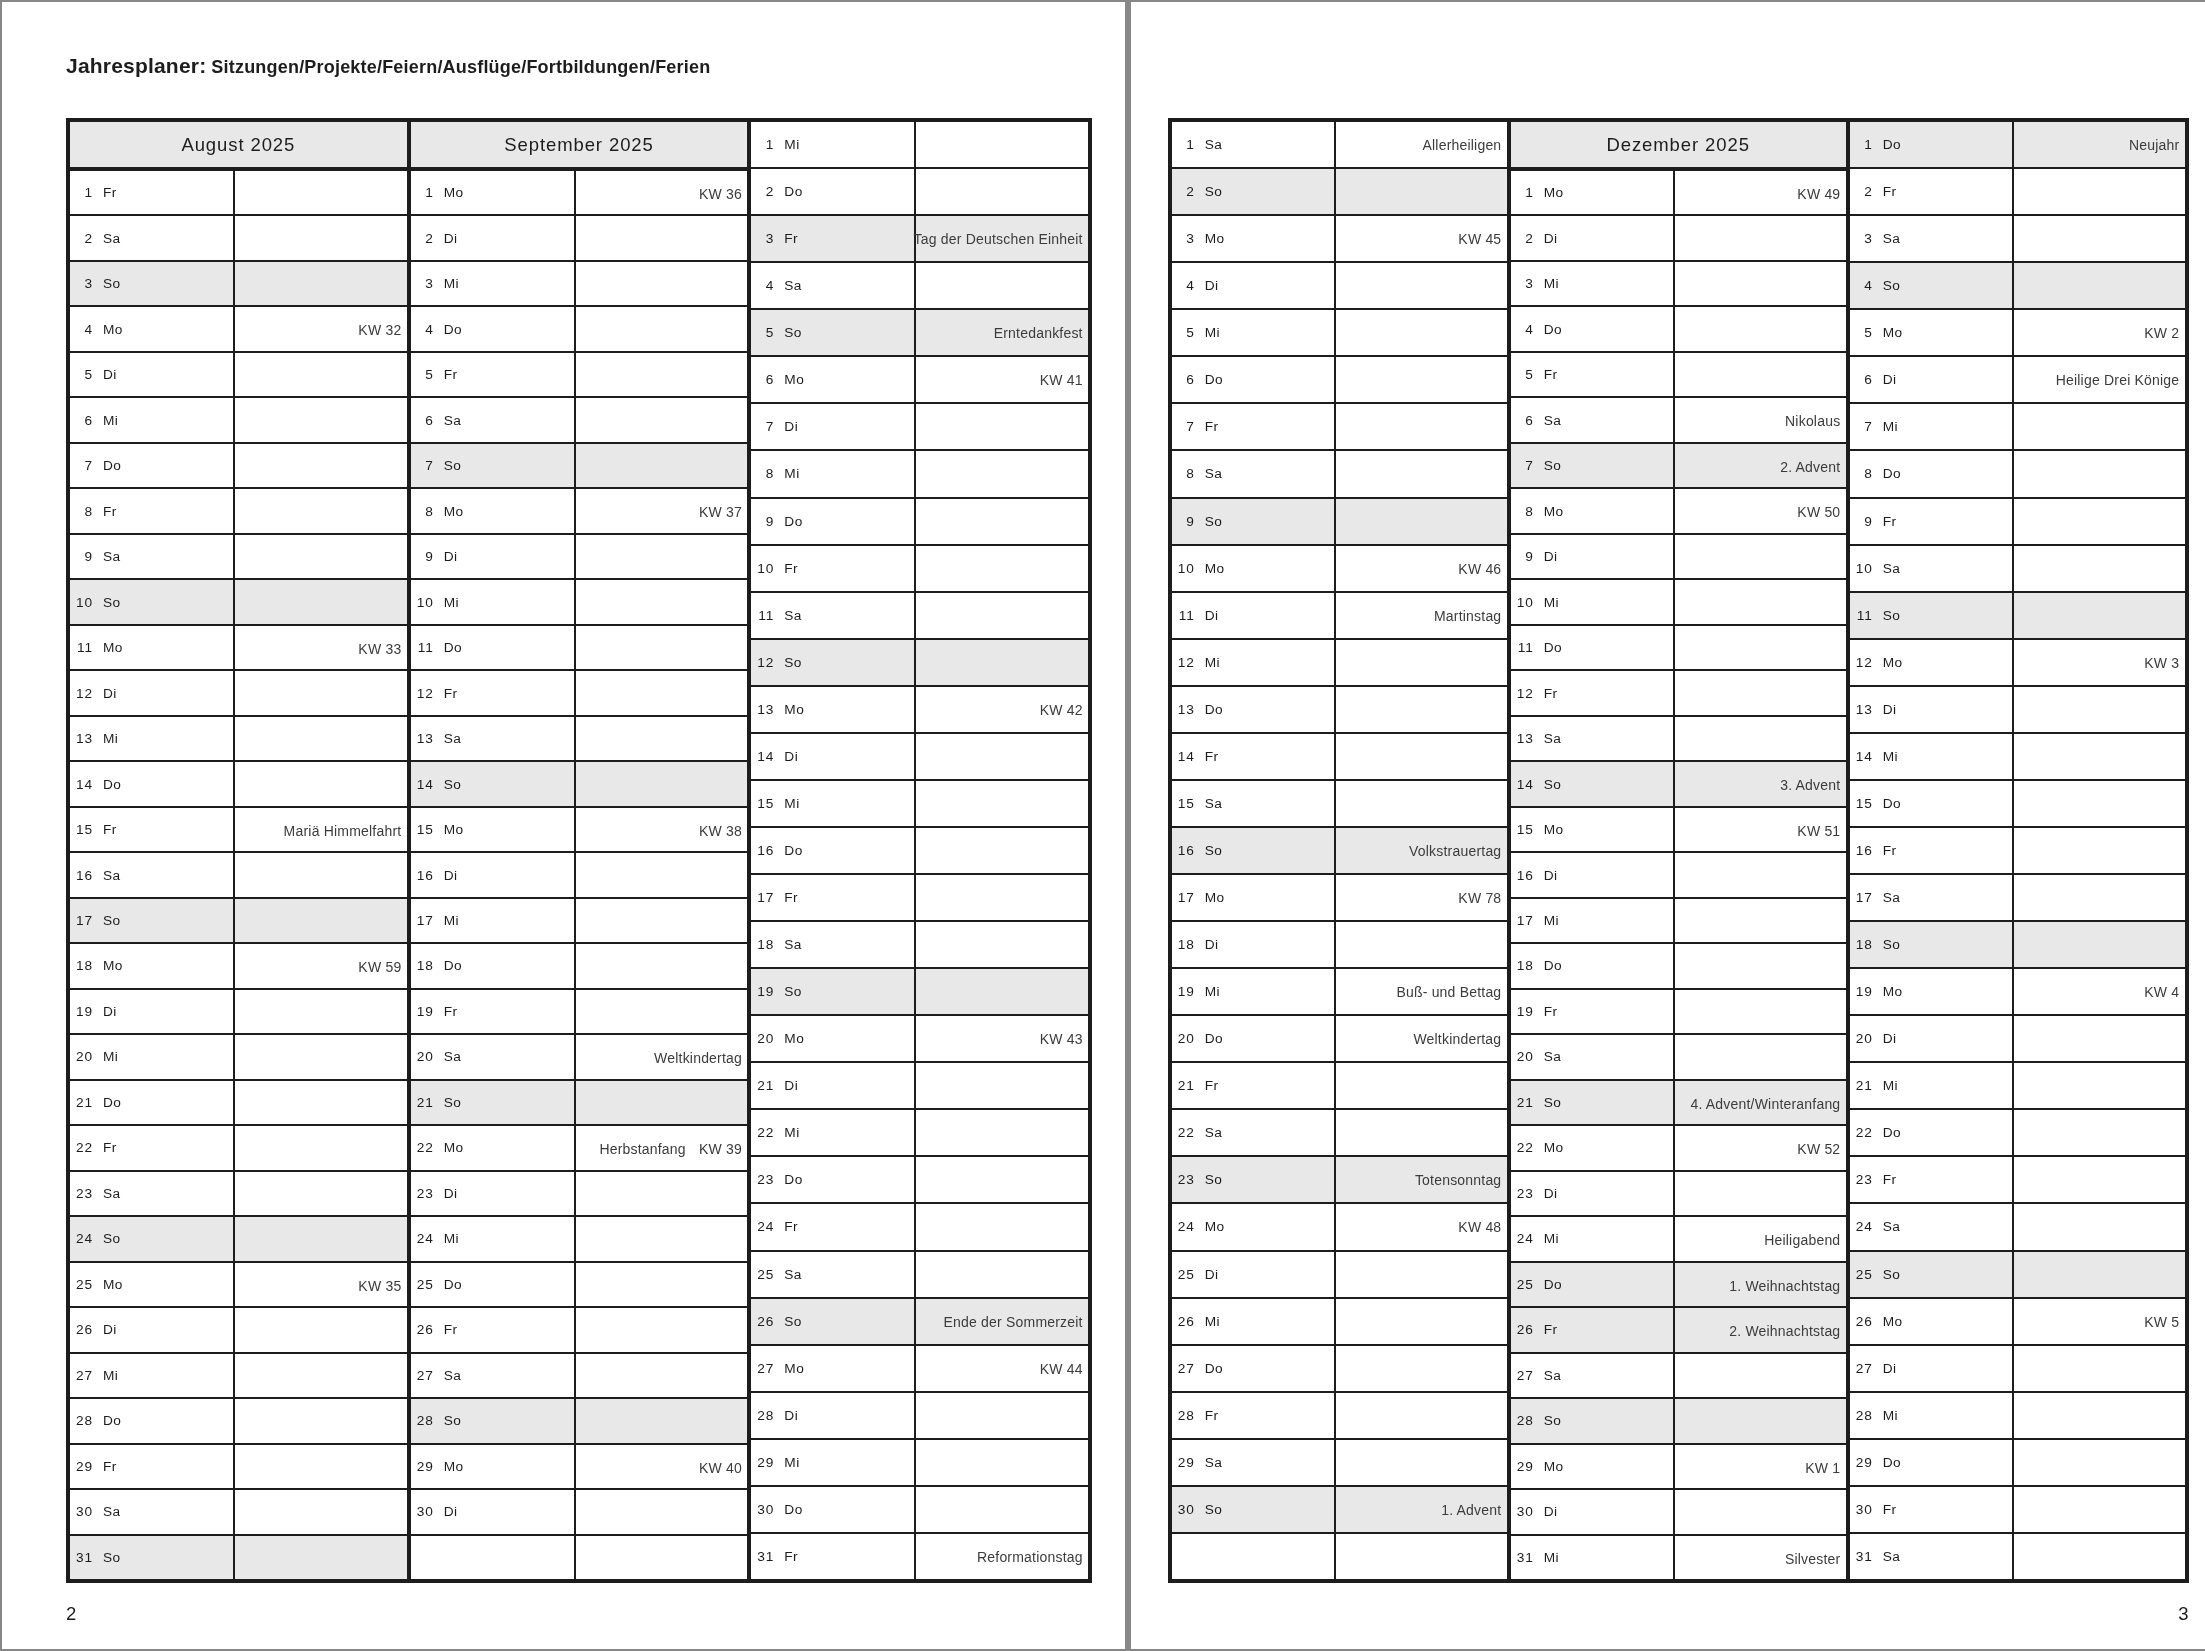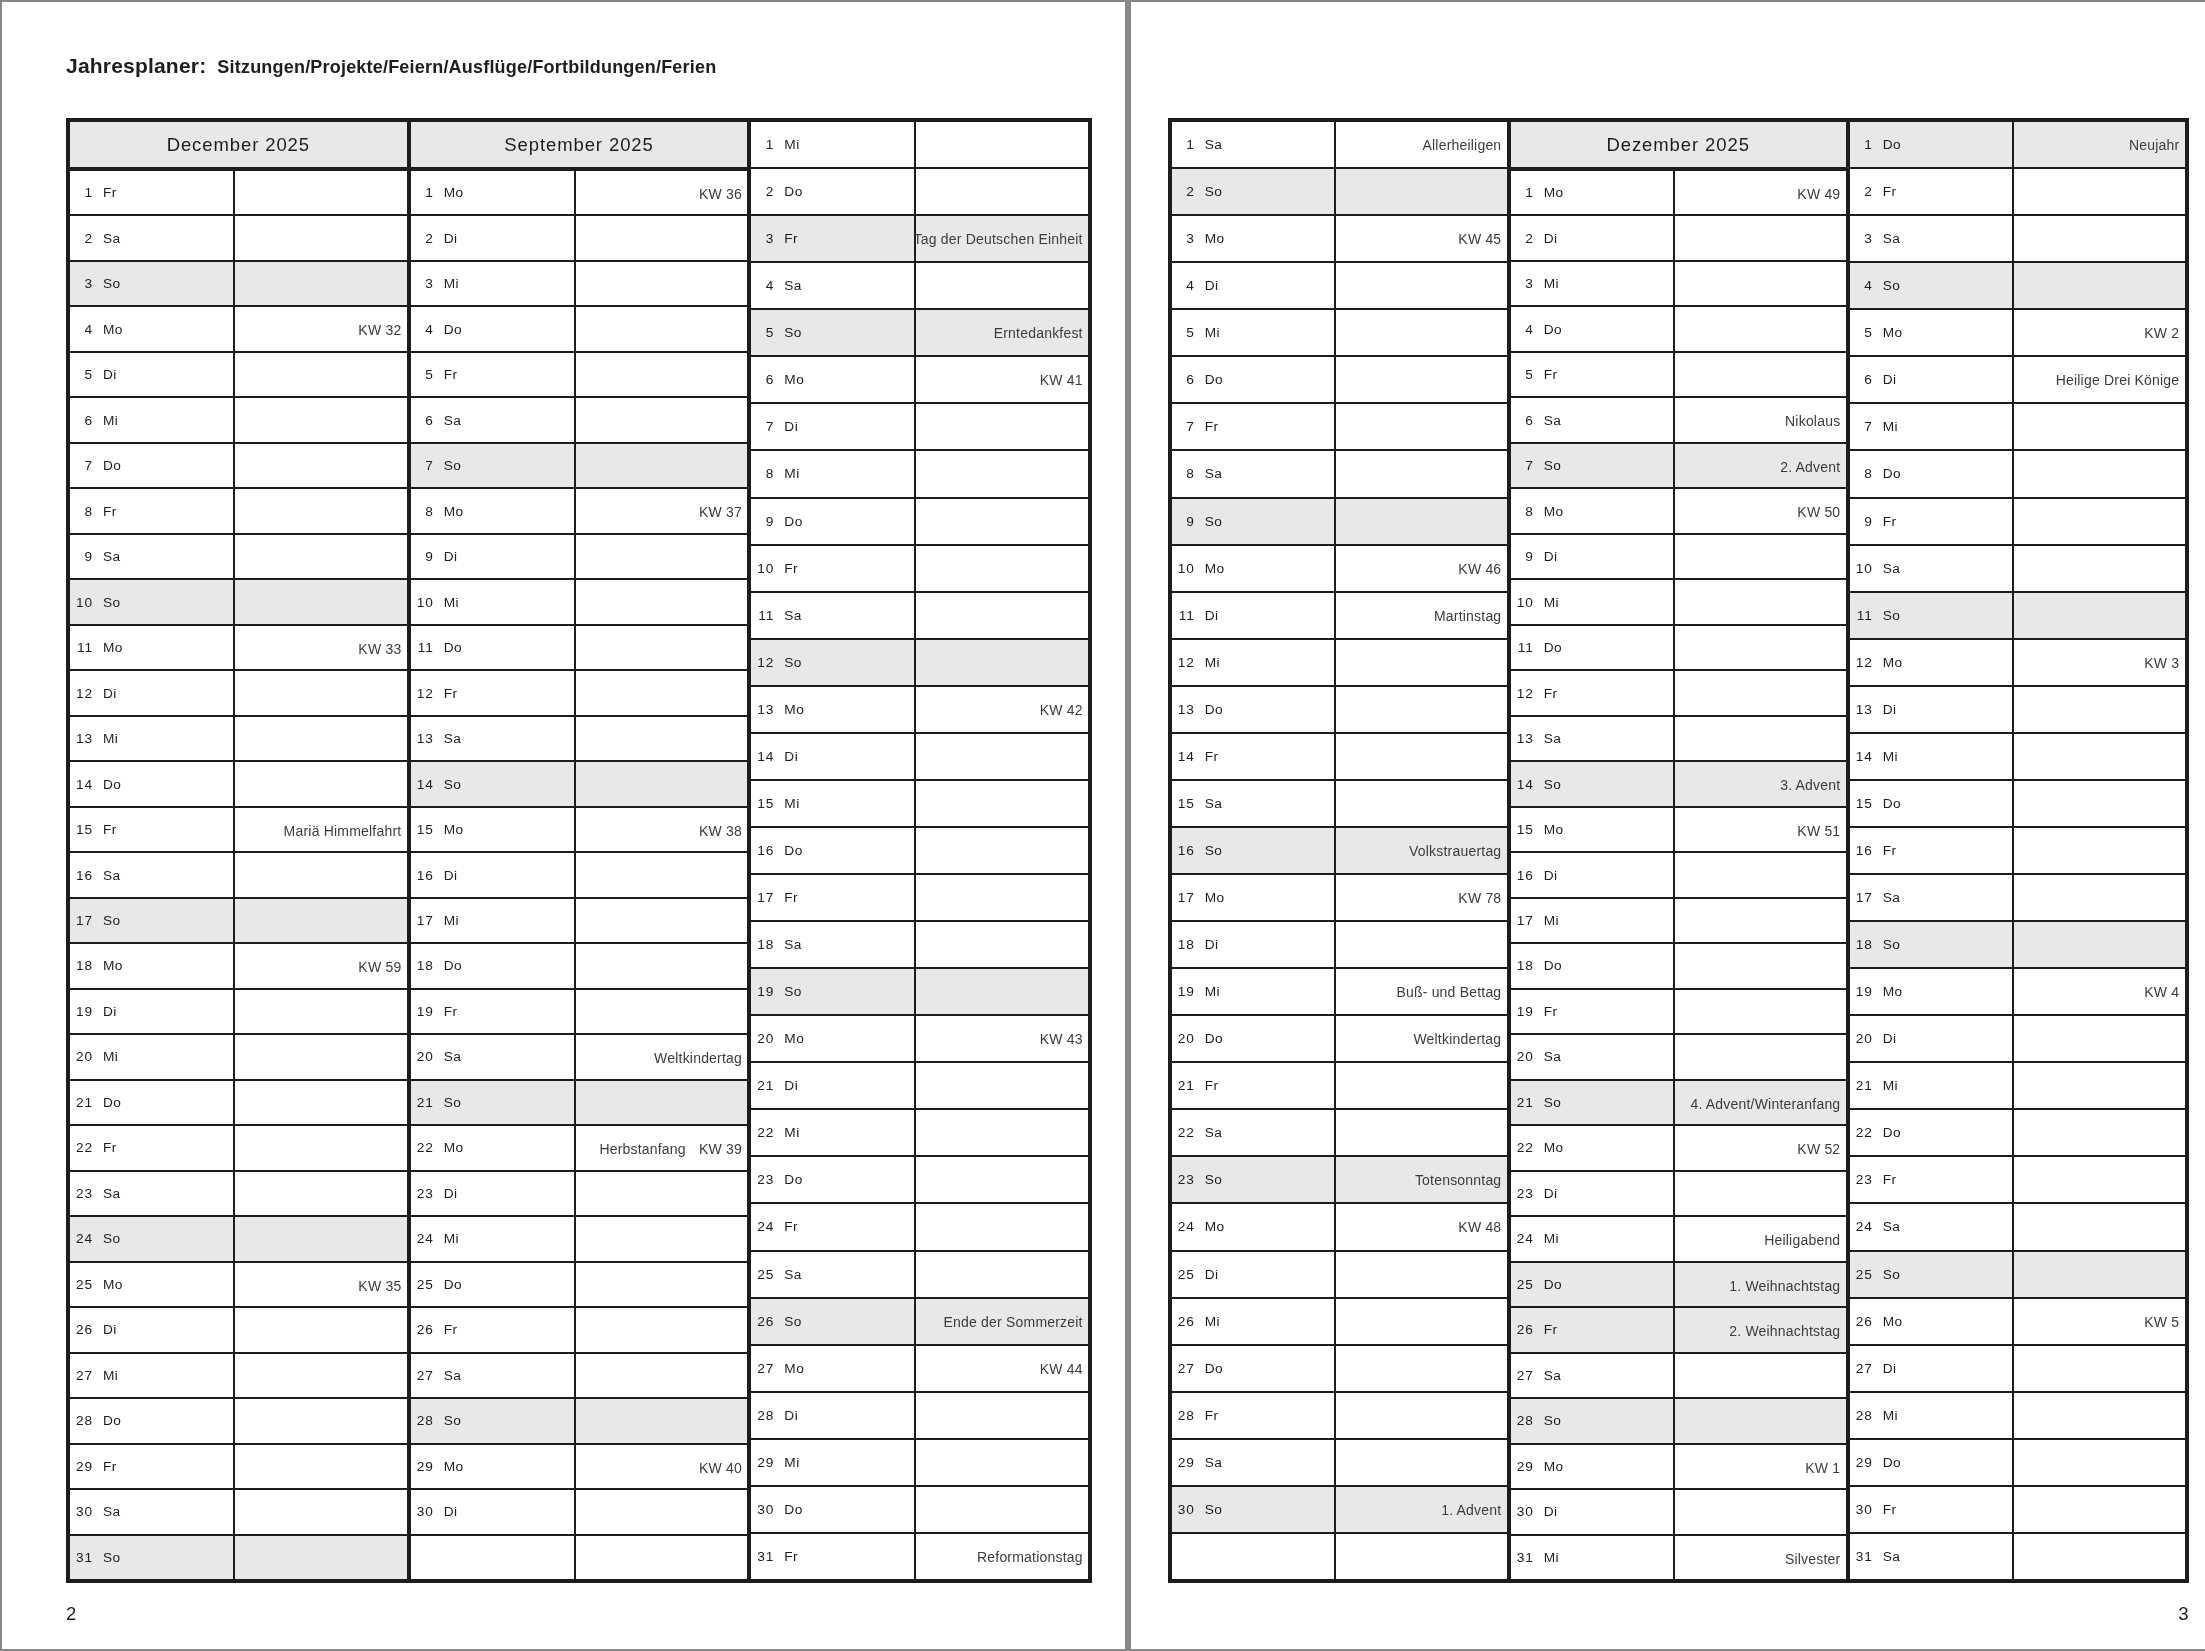--- a/index.html
+++ b/index.html
@@ -3,21 +3,21 @@
 <meta charset="utf-8">
 <style>
   html,body{margin:0;padding:0;background:#b0b0b0;}
   .canvas{
     position:relative;width:2256px;height:1651px;box-sizing:border-box;
     background:#ffffff;border:2.6px solid #878787;display:flex;
     font-family:"Liberation Sans", sans-serif;color:#1d1d1d;
   }
   .page{position:relative;flex:1 1 0;background:#ffffff;}
   .gutter{width:5.3px;background:#878787;}
-  .title{position:absolute;left:64px;top:52px;display:flex;align-items:baseline;gap:11px;white-space:nowrap;}
+  .title{position:absolute;left:64px;top:52px;display:flex;align-items:baseline;gap:5px;white-space:nowrap;}
   .title-bold{font-weight:bold;font-size:21px;letter-spacing:0.2px;}
   .title-rest{font-size:18px;letter-spacing:0.2px;font-weight:bold;}
   .cal-table{
     position:absolute;top:116px;height:1465px;box-sizing:border-box;
     border:4.9px solid #1d1d1d;display:flex;background:#ffffff;
   }
   .page-left .cal-table{left:64px;width:1026px;}
   .page-right .cal-table{left:37px;width:1021px;}
   .month{flex:1 1 0;display:flex;flex-direction:column;min-width:0;}
   .month:not(:last-child){border-right:4px solid #1d1d1d;}
@@ -48,21 +48,21 @@
 <div class="canvas">
 
   <div class="page page-left">
     <div class="title">
       <span class="title-bold">Jahresplaner:</span>
       <span class="title-rest">Sitzungen/Projekte/Feiern/Ausflüge/Fortbildungen/Ferien</span>
     </div>
     <div class="cal-table">
       <div class="months" style="display: flex; flex: 1 1 auto; width: 100%;">
           <div class="month">
-            <div class="month-header">December 2025</div>
+            <div class="month-header">August 2025</div>
             <div class="month-body">
               <div class="row">
                 <div class="day-cell">
                   <span class="day-num">1</span>
                   <span class="day-wd">Fr</span>
                 </div>
                 <div class="note-cell"></div>
               </div>
               <div class="row">
                 <div class="day-cell">

